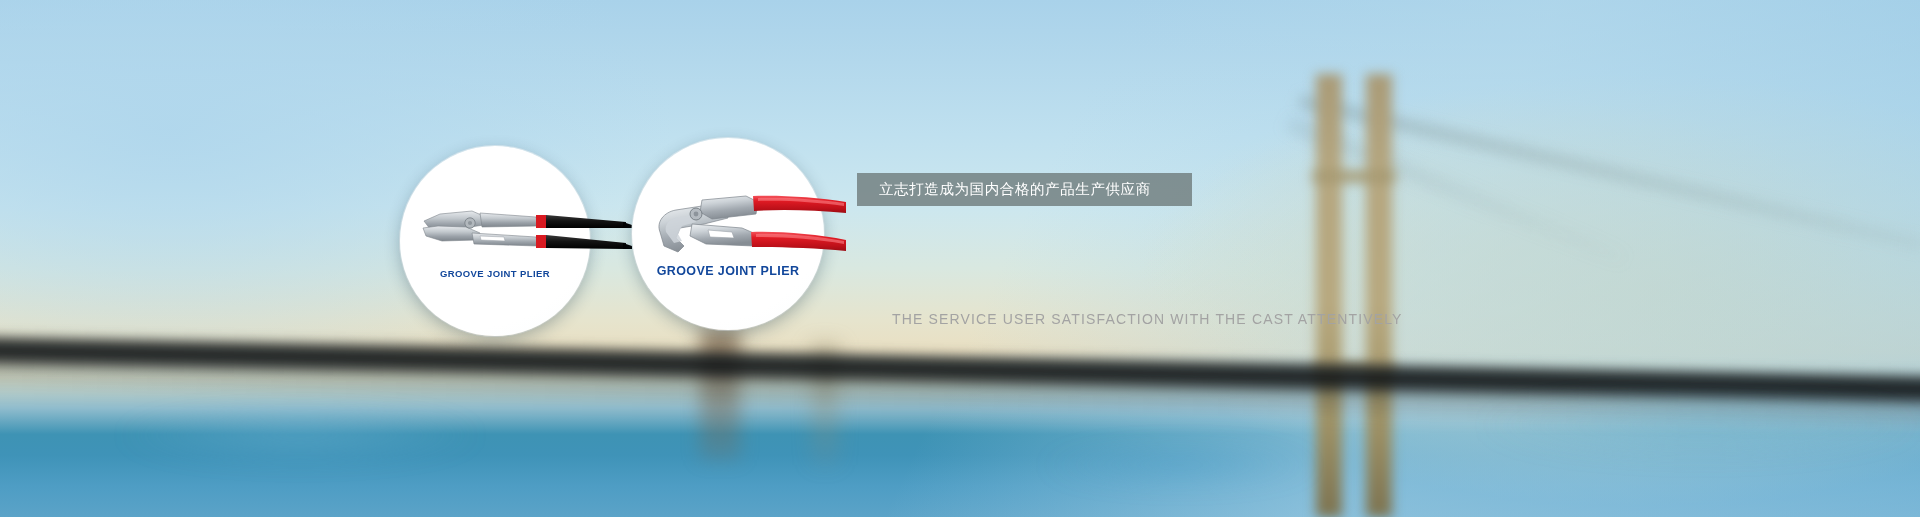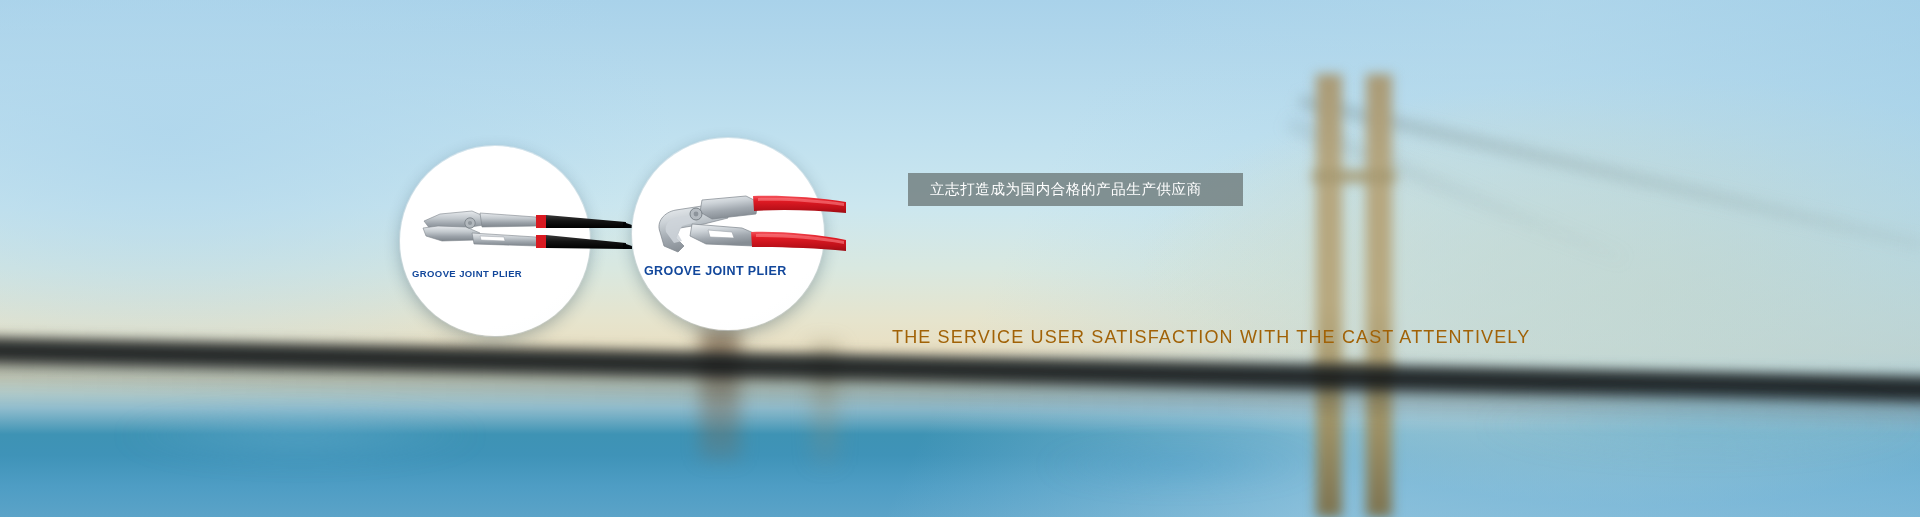--- a/index.html
+++ b/index.html
@@ -150,37 +150,38 @@
     position: absolute;
     border-radius: 50%;
     background: radial-gradient(circle at 40% 32%, #ffffff 0%, #ffffff 70%, #fafcfd 100%);
     box-shadow: 0 5px 16px rgba(20,50,70,0.30), 0 0 0 1px rgba(255,255,255,0.55);
   }
   #circle-1 { left: 400px; top: 146px; width: 190px; height: 190px; }
   #circle-2 { left: 632px; top: 138px; width: 192px; height: 192px; }
 
   .product-label {
     position: absolute;
-    left: 12px; width: 100%;
+    left: 0; width: 100%;
+    text-align: center;
     color: #12479b;
     font-weight: bold;
     letter-spacing: 0.4px;
     white-space: nowrap;
   }
   #circle-1 .product-label { top: 122px; font-size: 9.5px; }
   #circle-2 .product-label { top: 126px; font-size: 12.5px; }
 
   .tool-svg { position: absolute; }
   #tool-1 { left: 20px; top: 57px; width: 215px; height: 62px; overflow: visible; }
   #tool-2 { left: 18px; top: 48px; width: 200px; height: 86px; overflow: visible; }
 
   
   .gray-banner {
     position: absolute;
-    left: 908px; top: 173px;
+    left: 857px; top: 173px;
     width: 335px; height: 33px;
     background: rgba(110,122,122,0.80);
     display: flex;
     align-items: center;
   }
   .gray-banner-text {
     color: #ffffff;
     font-size: 14.5px;
     letter-spacing: 0.6px;
     margin-left: 22px;
@@ -197,26 +198,25 @@
     letter-spacing: 6px;
     font-style: italic;
   }
   .headline .part-a { color: #e8441c; }
   .headline .part-gap { display: inline-block; width: 26px; }
   .headline .part-b { color: #15110c; }
 
   .subtitle {
     position: absolute;
     left: 892px; top: 311px;
-    color: #a16207;
-    font-size: 18px;
+    color: #a3a3a3;
+    font-size: 14px;
     letter-spacing: 1.15px;
     white-space: nowrap;
     font-weight: normal;
-    margin-top: 16px;
   }
 </style>
 </head>
 <body>
 
 <div id="banner">
 
   <div class="bg-layer bg-sky"></div>
   <div class="bg-layer bg-haze-left"></div>
   <div class="bg-layer bg-haze-right"></div>

